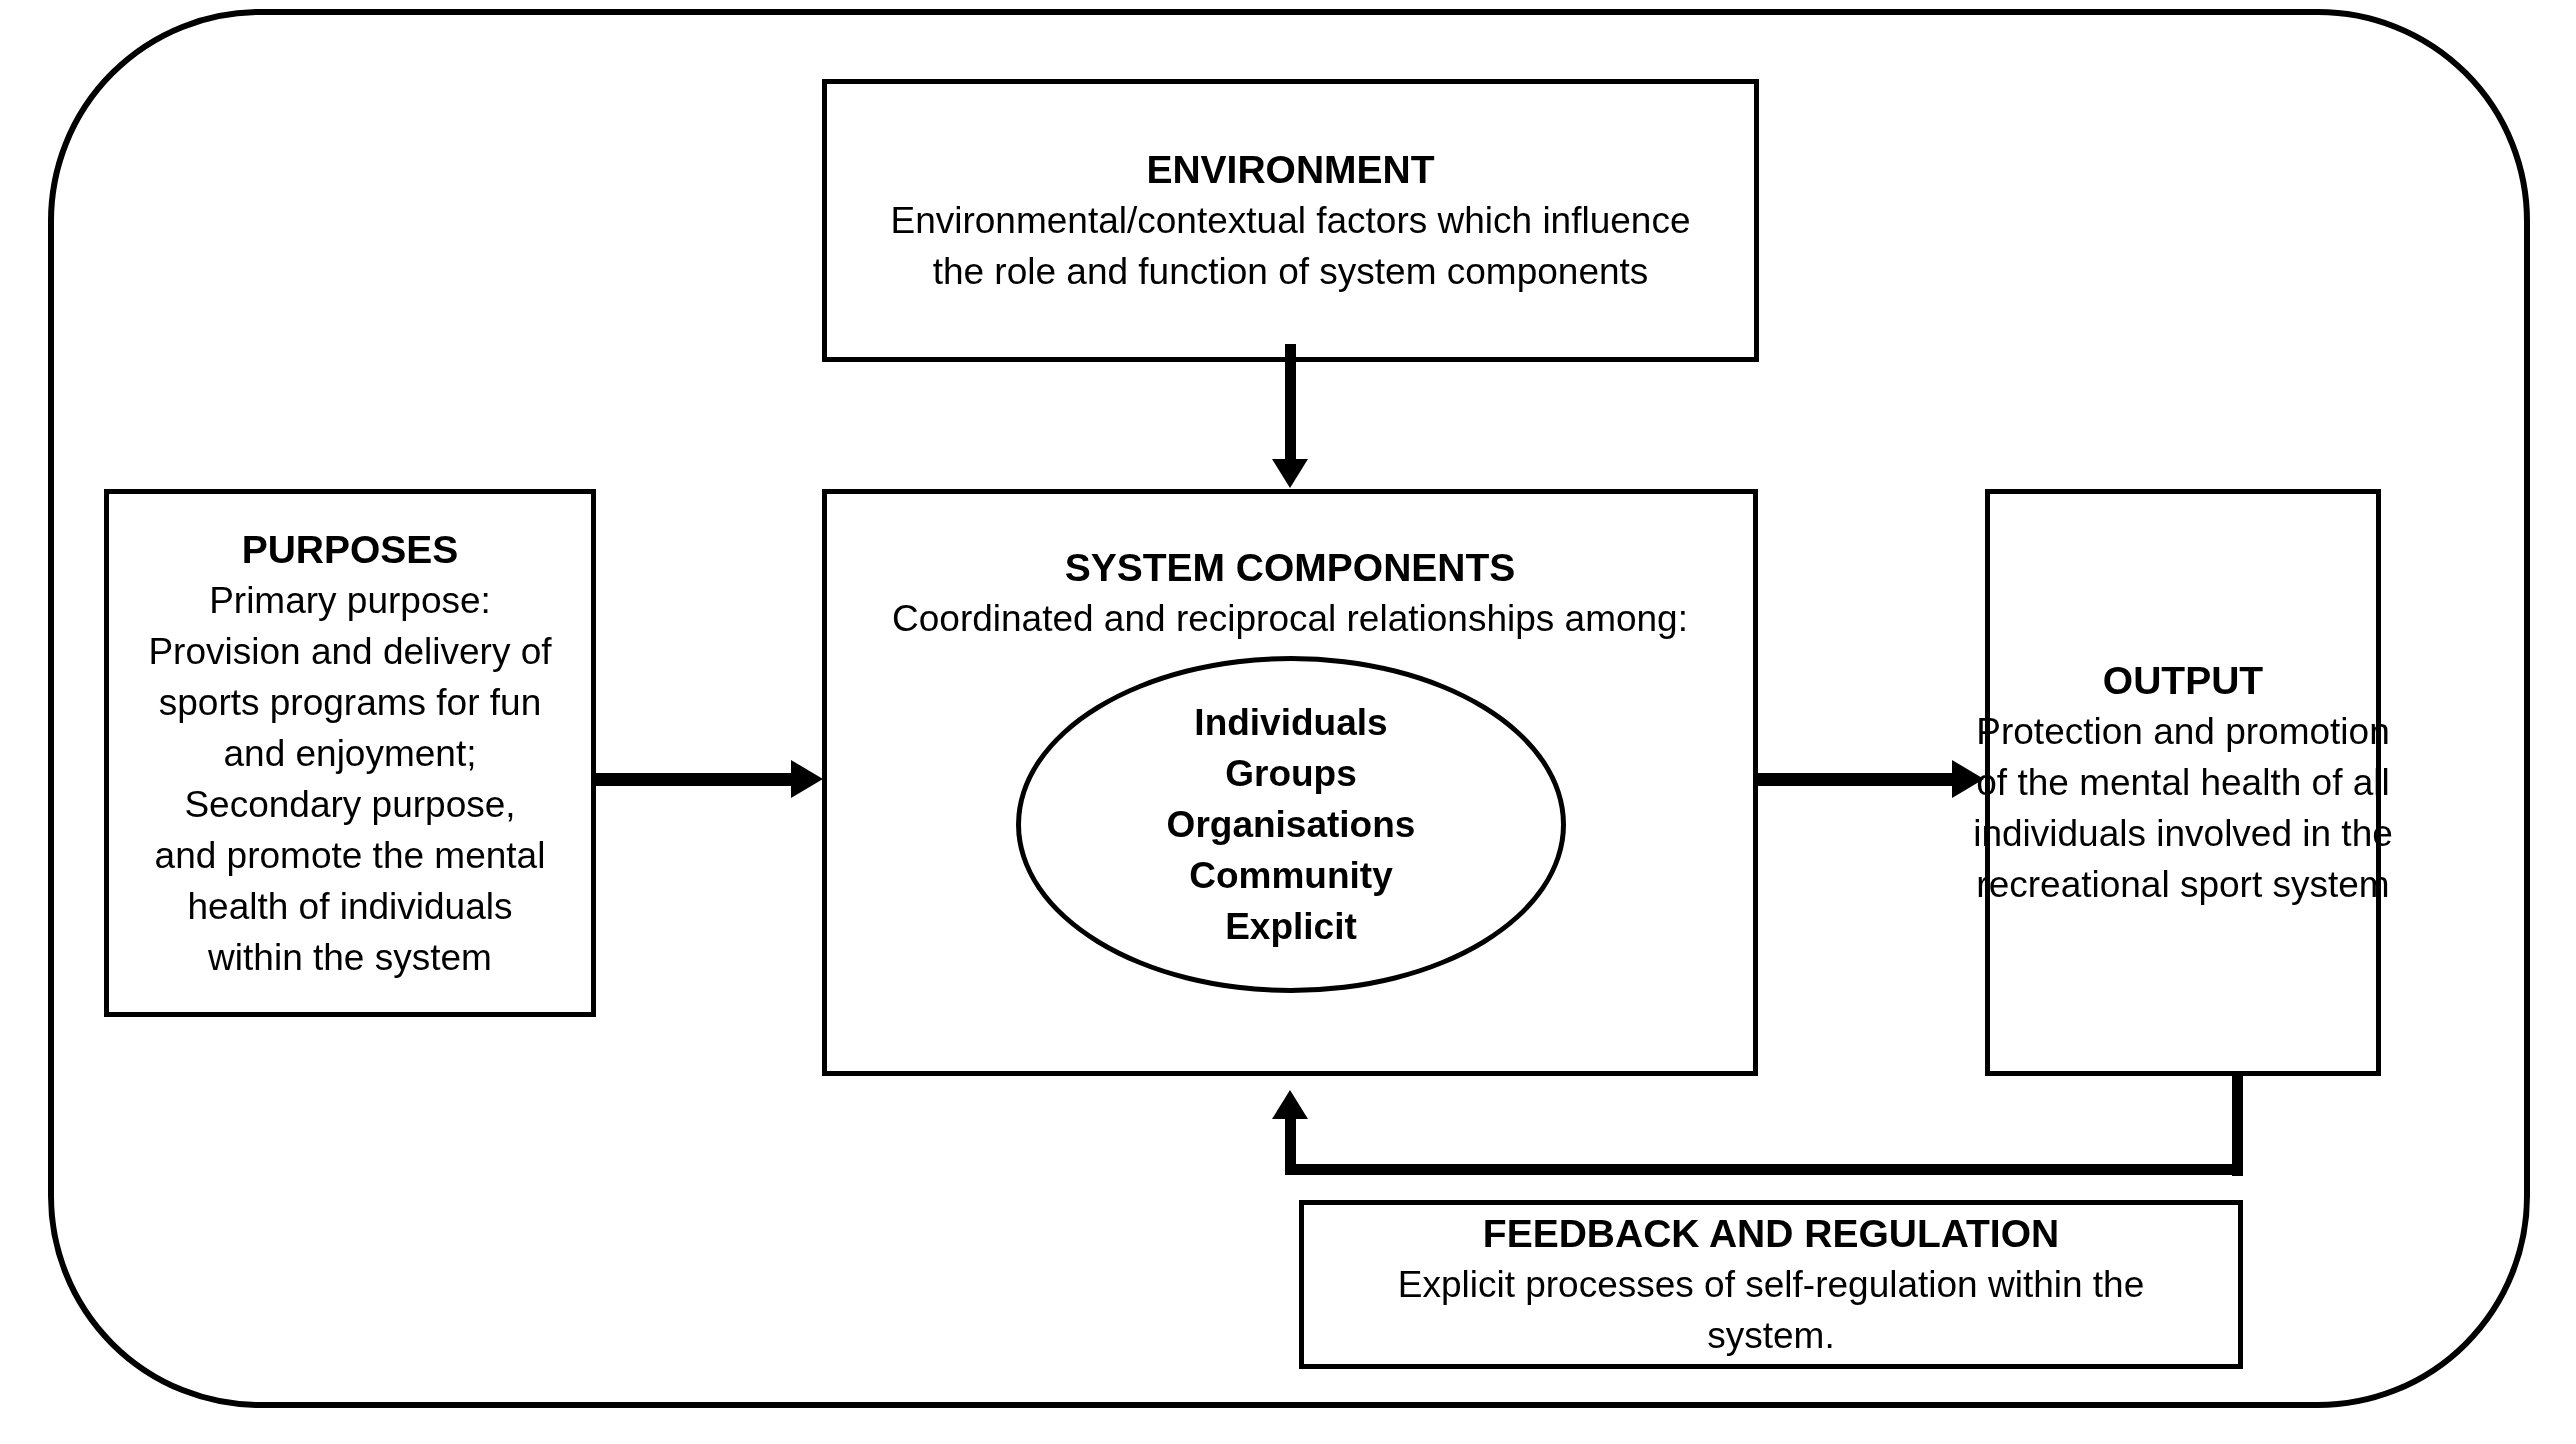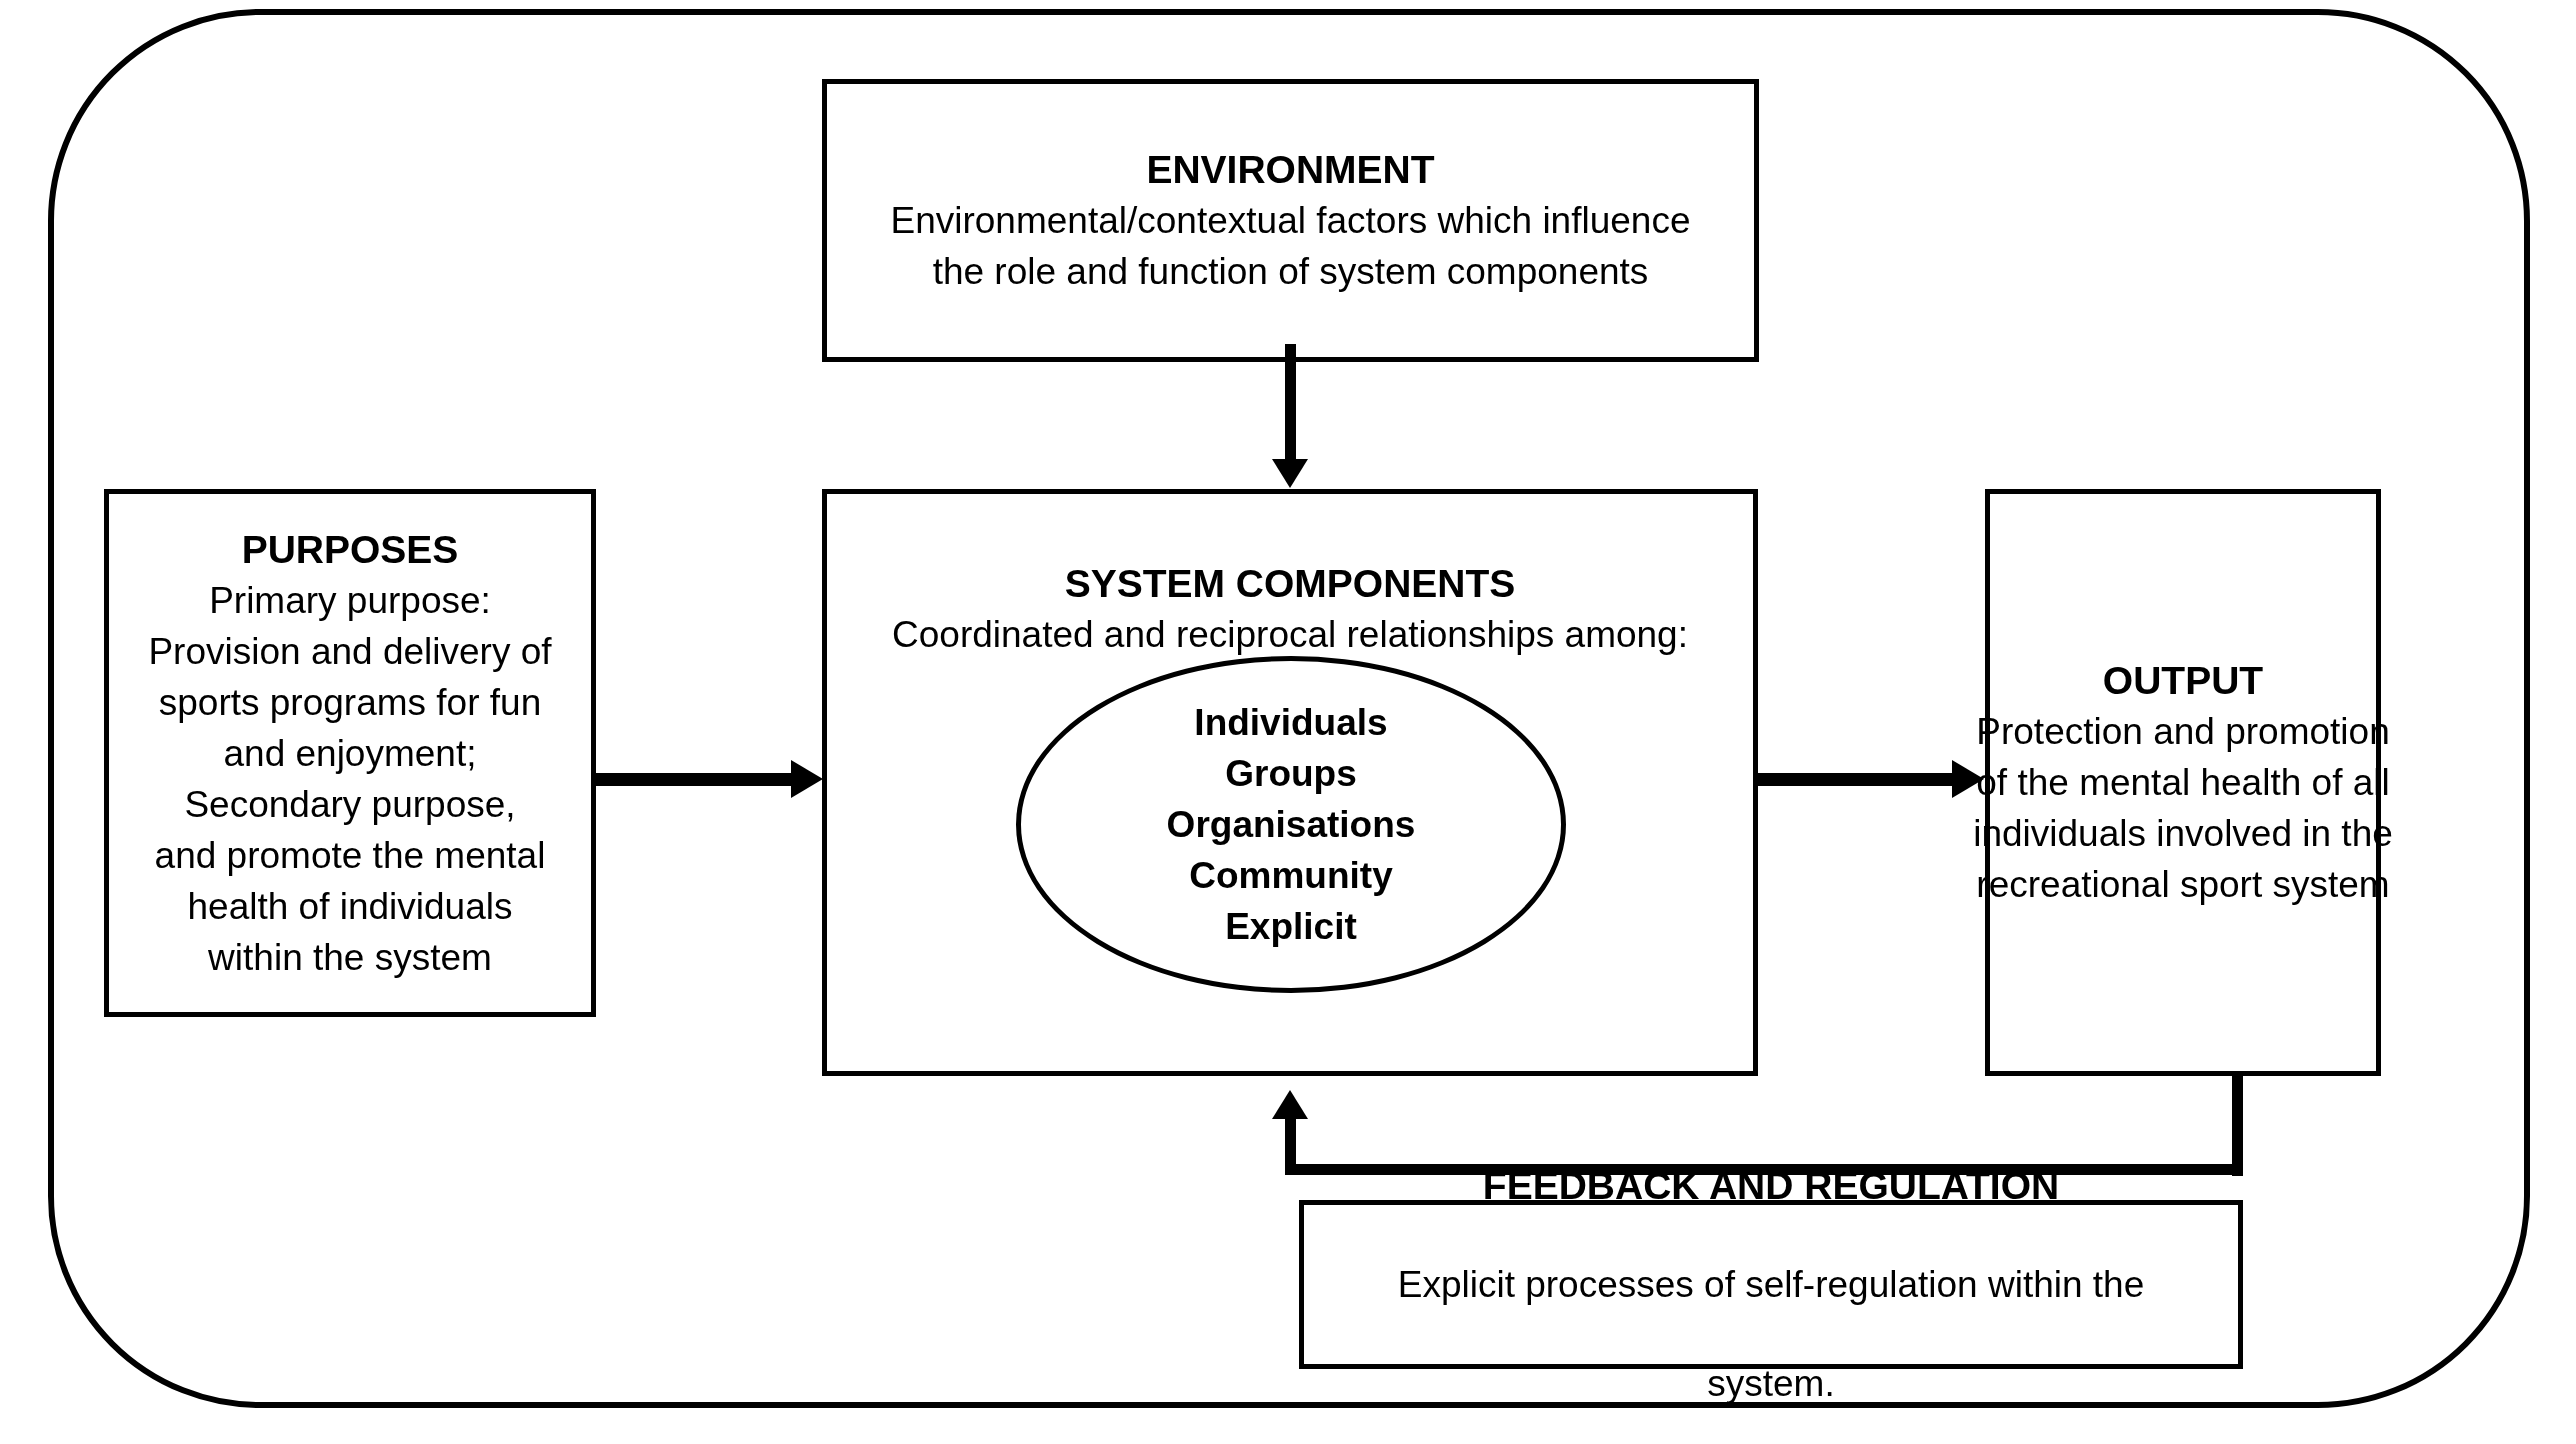--- a/index.html
+++ b/index.html
@@ -15,23 +15,23 @@
   }
   .box{
     position:absolute;border:5.6px solid var(--ink);background:var(--paper);
     display:flex;flex-direction:column;align-items:center;justify-content:center;
     text-align:center;
   }
   .h{font-weight:700;font-size:39px;line-height:51px;white-space:nowrap;}
   .t{font-size:37px;line-height:51px;white-space:nowrap;}
   .env{left:822px;top:79px;width:937px;height:283px;}
   .purposes{left:104px;top:489px;width:492px;height:528px;}
-  .sys{left:822px;top:489px;width:936px;height:587px;justify-content:flex-start;padding-top:64px;}
+  .sys{left:822px;top:489px;width:936px;height:587px;justify-content:flex-start;padding-top:48px;}
   .output{left:1985px;top:489px;width:396px;height:587px;}
-  .feedback{left:1299px;top:1200px;width:944px;height:169px;gap:48px;}
+  .feedback{left:1299px;top:1200px;width:944px;height:169px;}
   .ellipse{
     position:absolute;left:1016px;top:656px;width:550px;height:337px;
     border:5px solid var(--ink);border-radius:50%;background:var(--paper);
     display:flex;flex-direction:column;align-items:center;justify-content:center;text-align:center;font-weight:bold;
   }
   .shaft{position:absolute;background:var(--ink);}
   .tri{position:absolute;width:0;height:0;}
   
   .a-env-shaft{left:1285px;top:344px;width:11.2px;height:116px;}
   .a-env-head{left:1272px;top:459px;border-left:18px solid transparent;border-right:18px solid transparent;border-top:29px solid var(--ink);}

